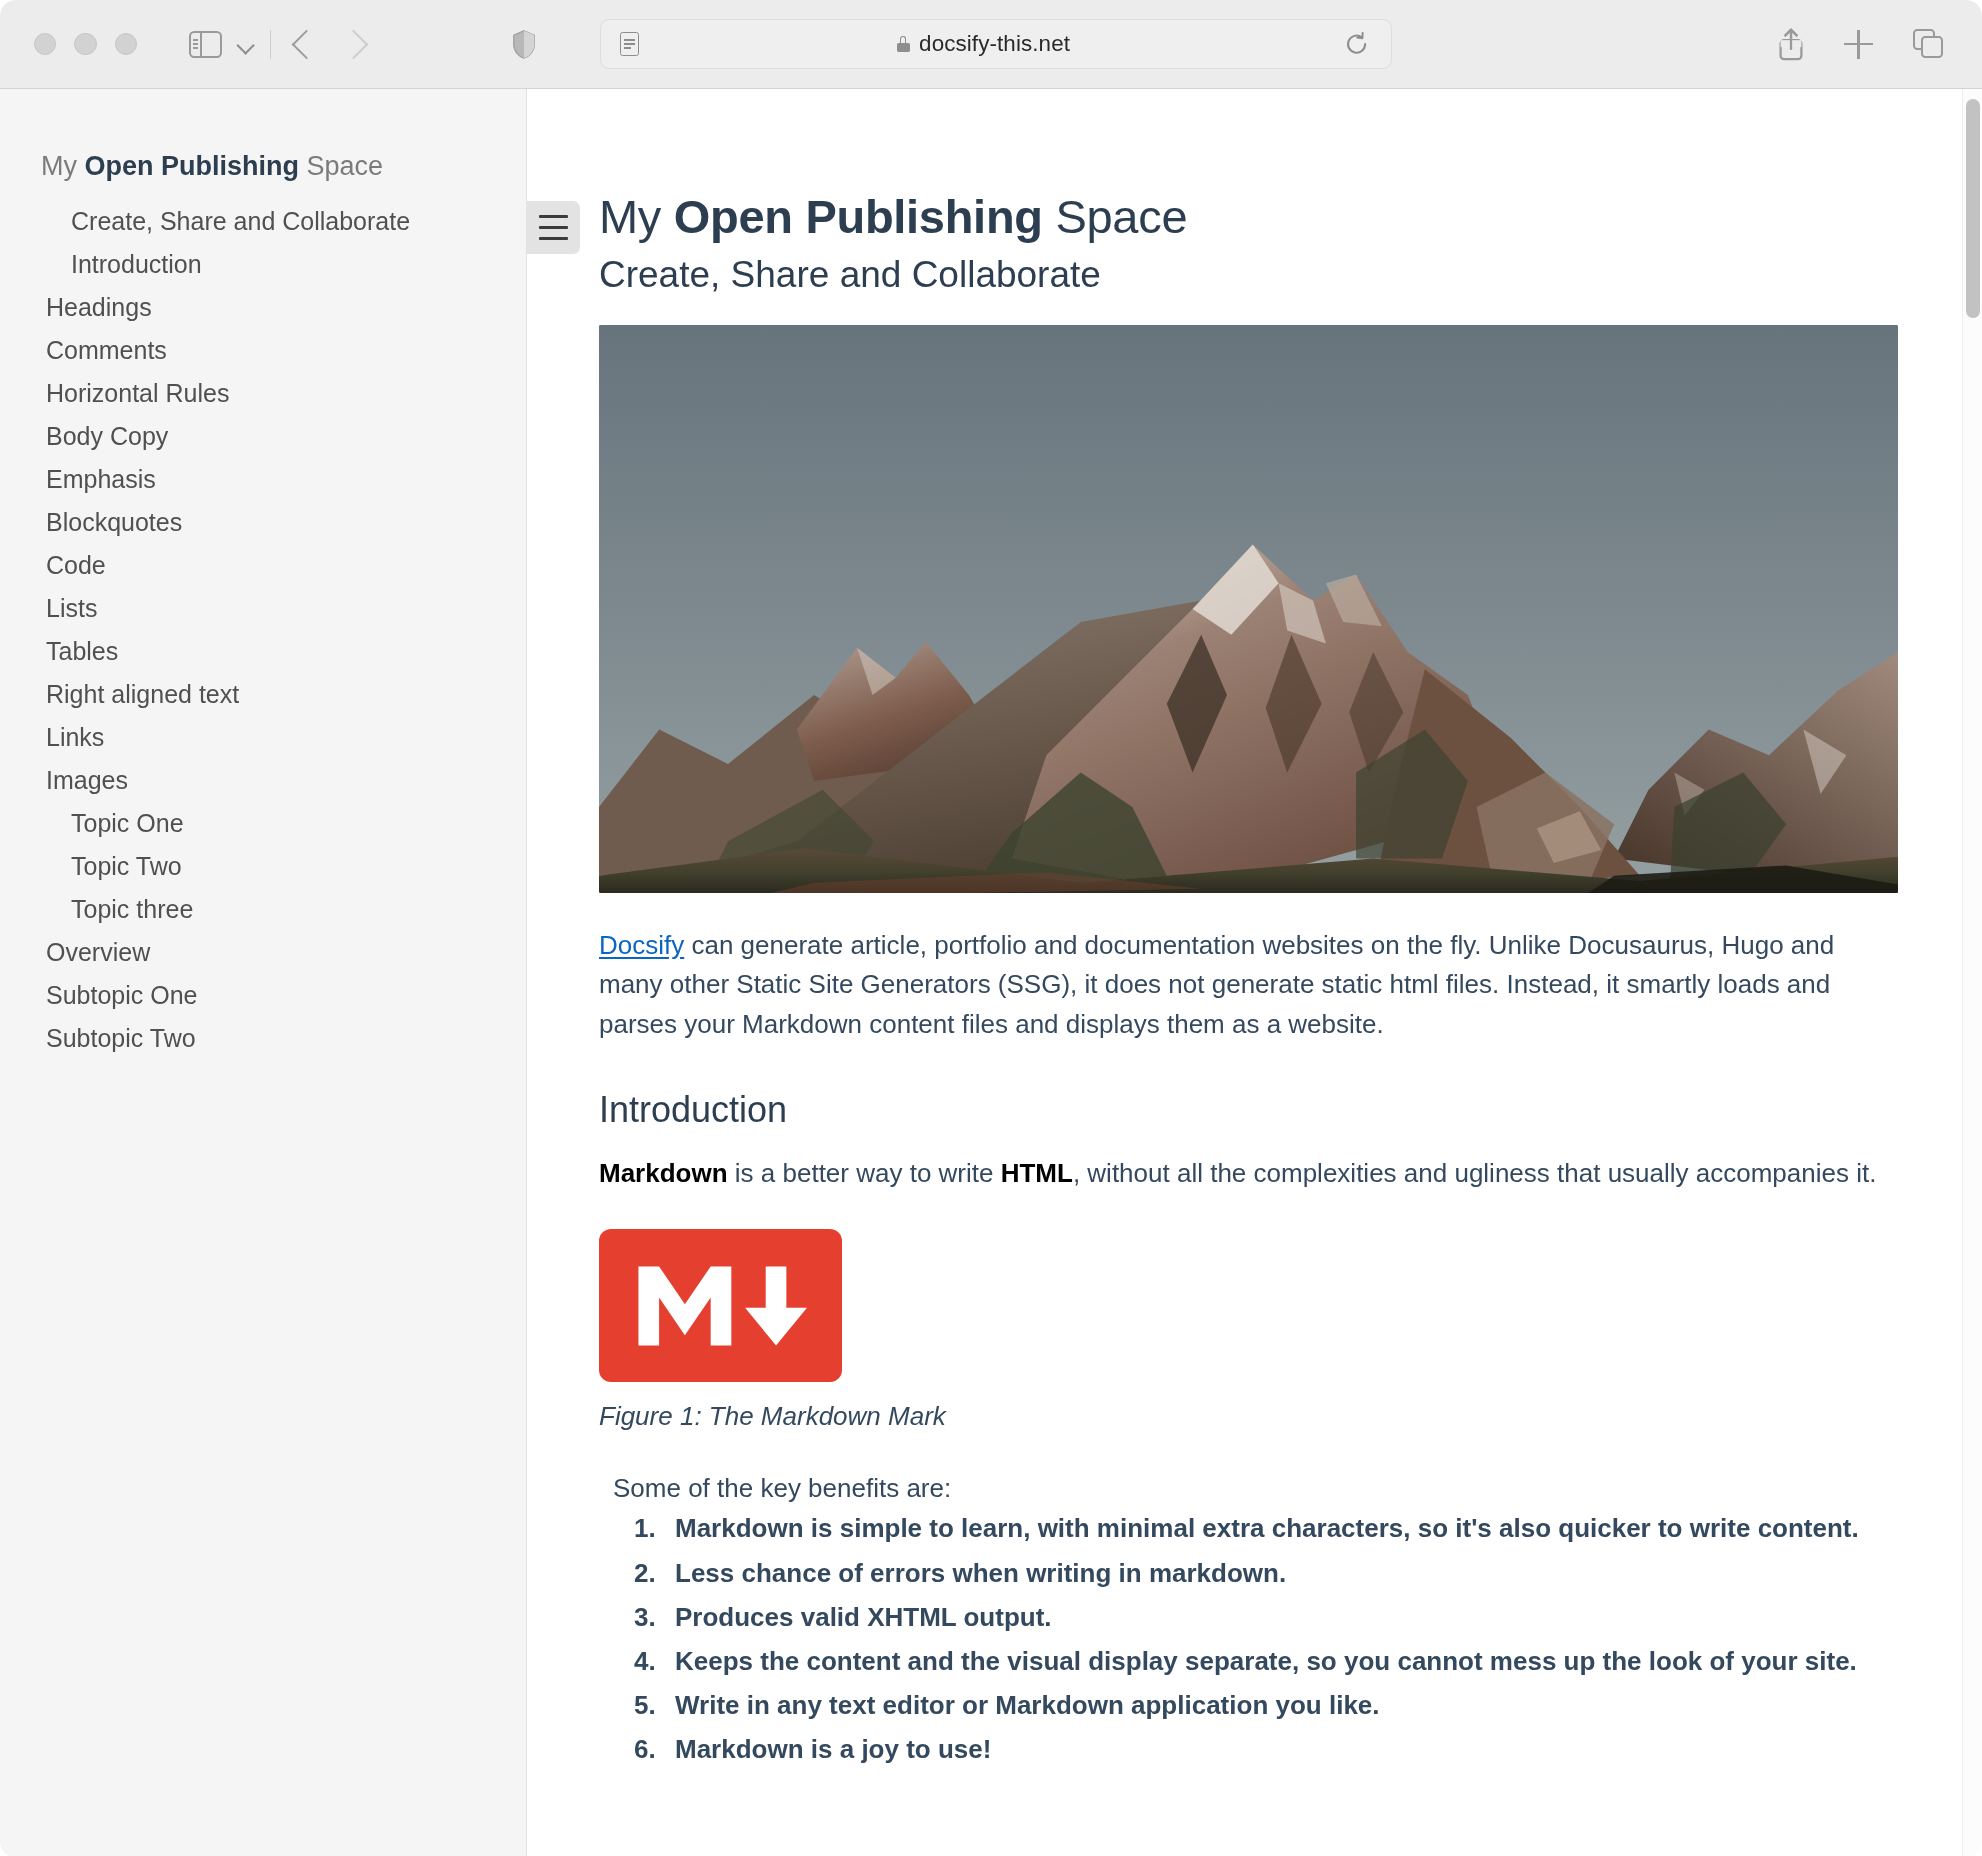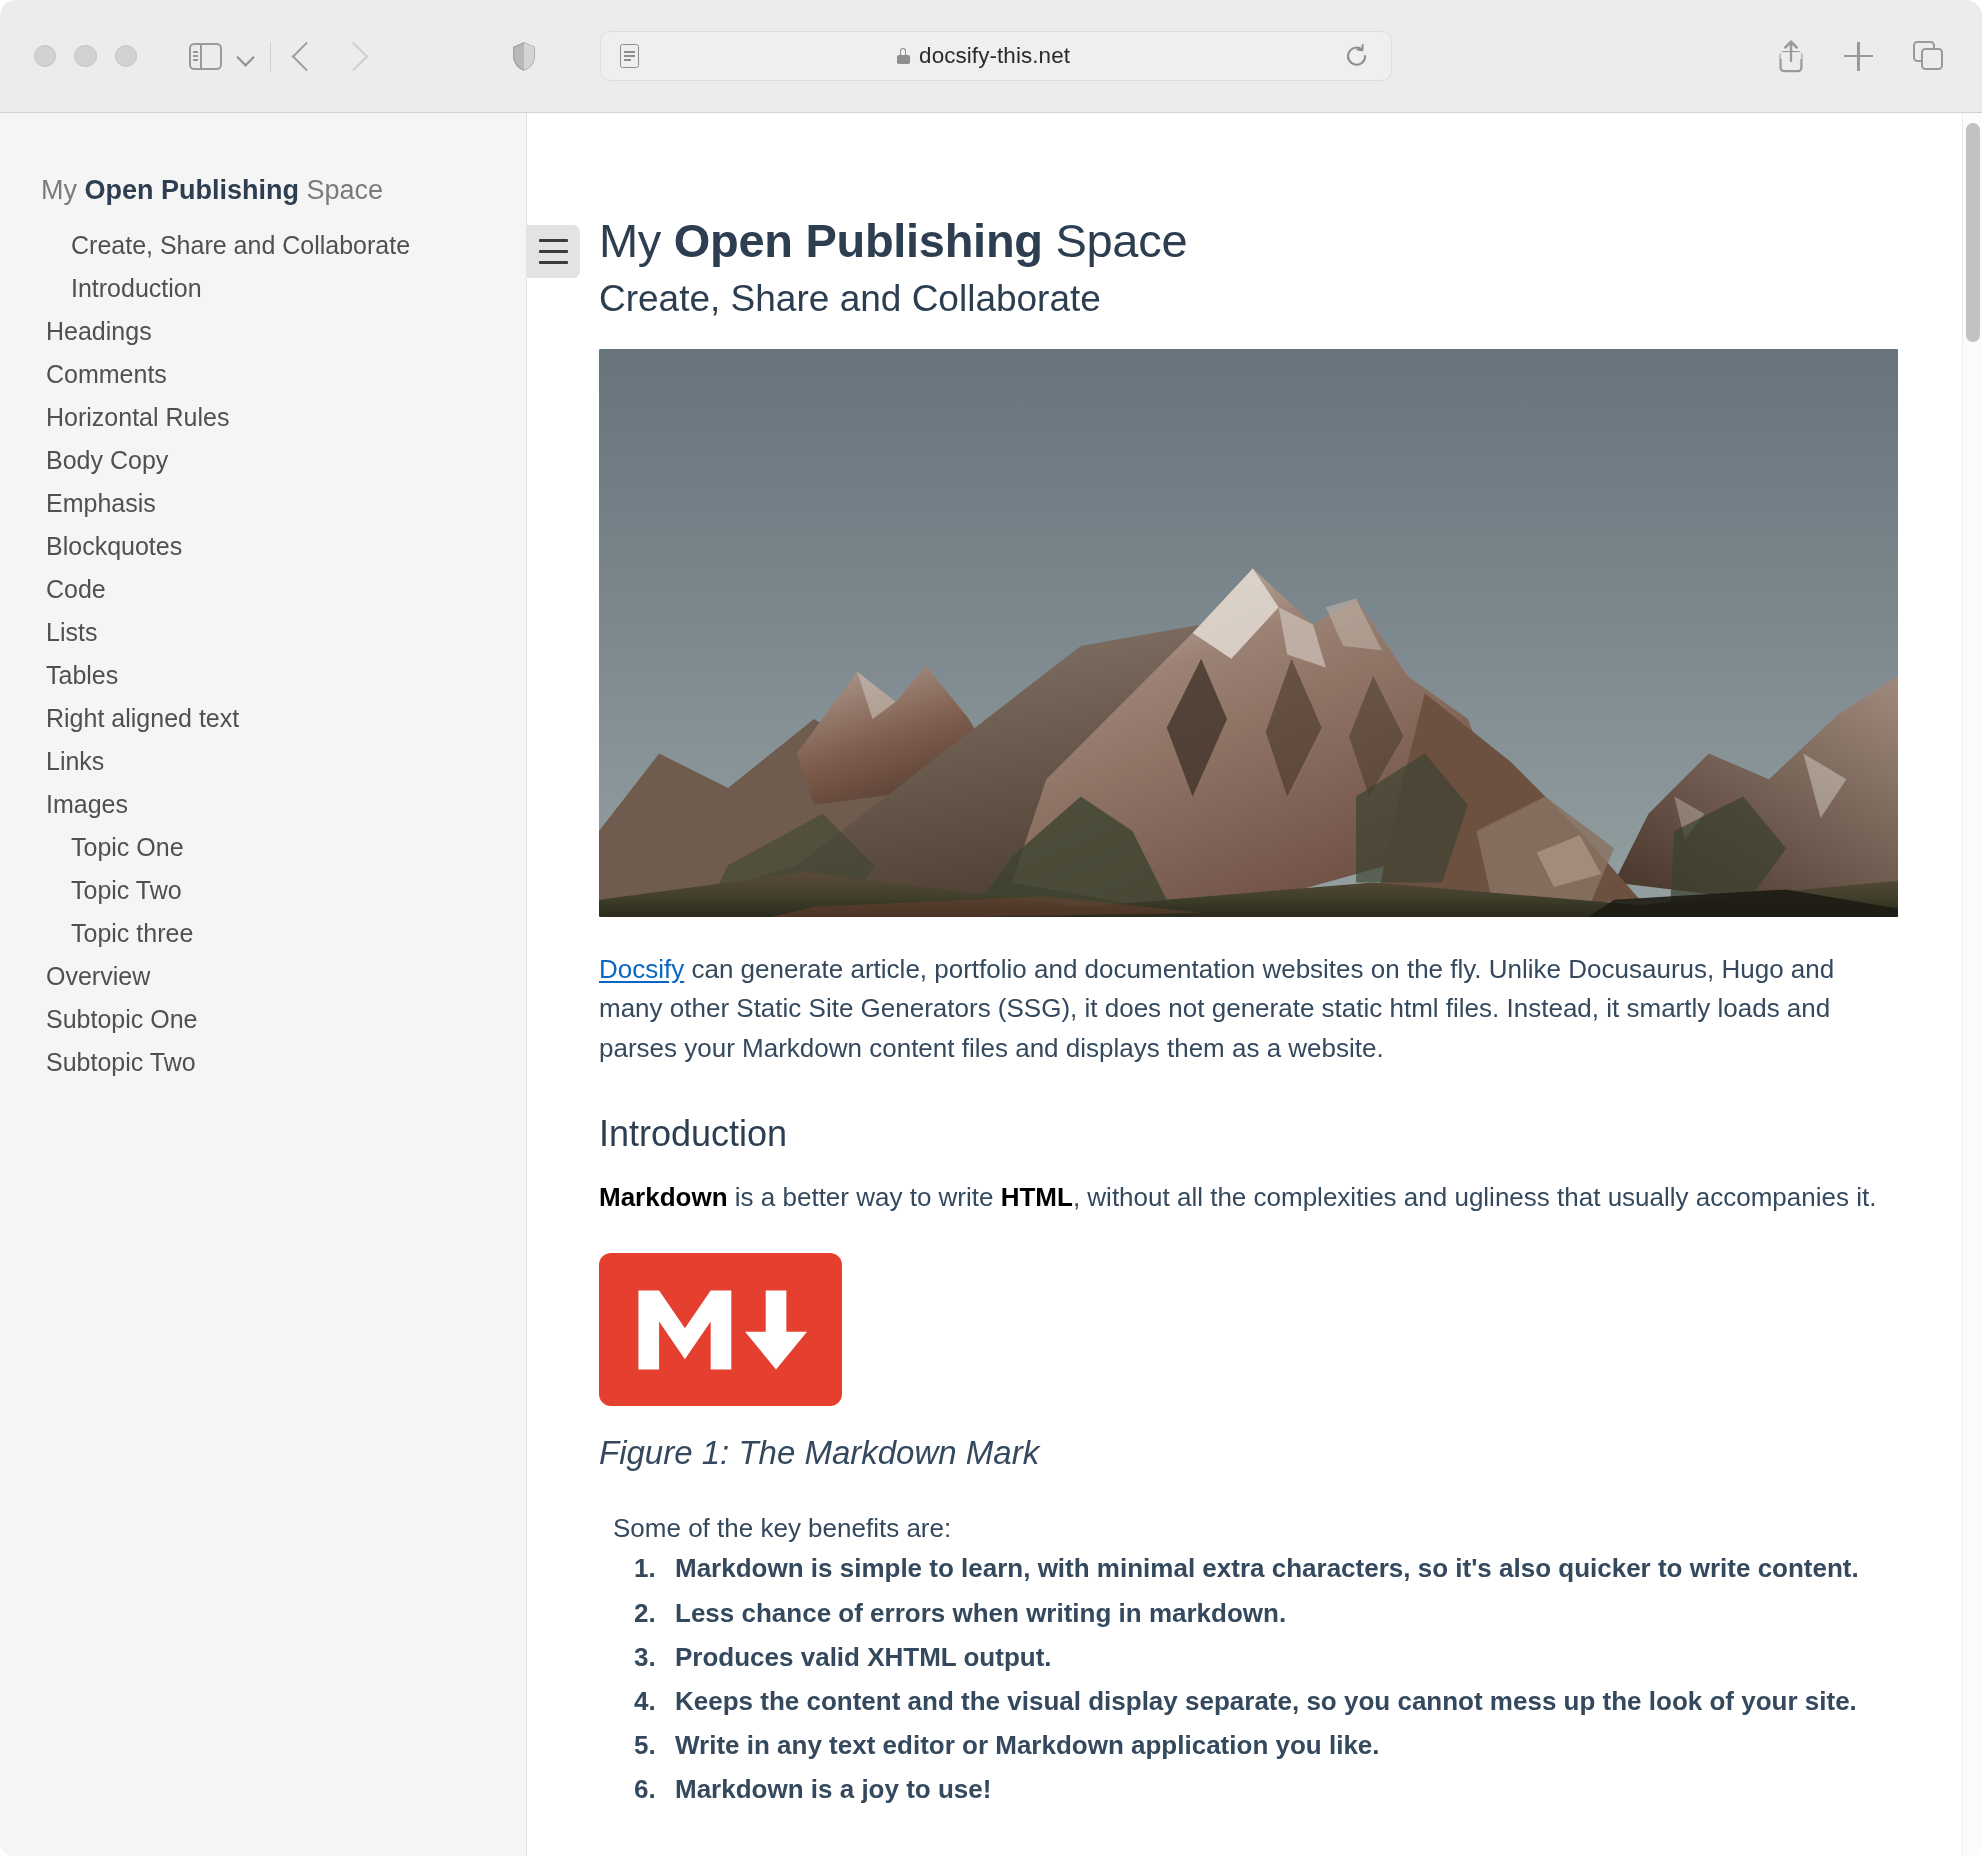--- a/index.html
+++ b/index.html
@@ -18,21 +18,21 @@
     width: 1982px;
     height: 1857px;
     background: #ffffff;
     border-radius: 15.5px;
     overflow: hidden;
   }
 
   
   .toolbar {
     position: relative;
-    height: 113px;
+    height: 89px;
     background: #ececec;
     border-bottom: 0.9px solid #d3d3d3;
     display: flex;
     align-items: center;
     border-top-left-radius: 15.5px;
     border-top-right-radius: 15.5px;
   }
 
   .traffic-lights {
     display: flex;
@@ -295,24 +295,24 @@
     margin-top: 36px;
     width: 243px;
     height: 153px;
     background: #e5402f;
     border-radius: 12px;
     display: flex; align-items: center; justify-content: center;
   }
   .md-logo svg { width: 172px; height: 86px; }
 
   .figcap {
-    font-size: 33px;
+    font-size: 26px;
     font-style: italic;
     color: #34495e;
-    margin-top: 28px;
+    margin-top: 19px;
   }
 
   p.benefits {
     font-size: 26px;
     color: #34495e;
     margin-top: 41px;
     margin-left: 14px;
   }
 
   ol.blist {

